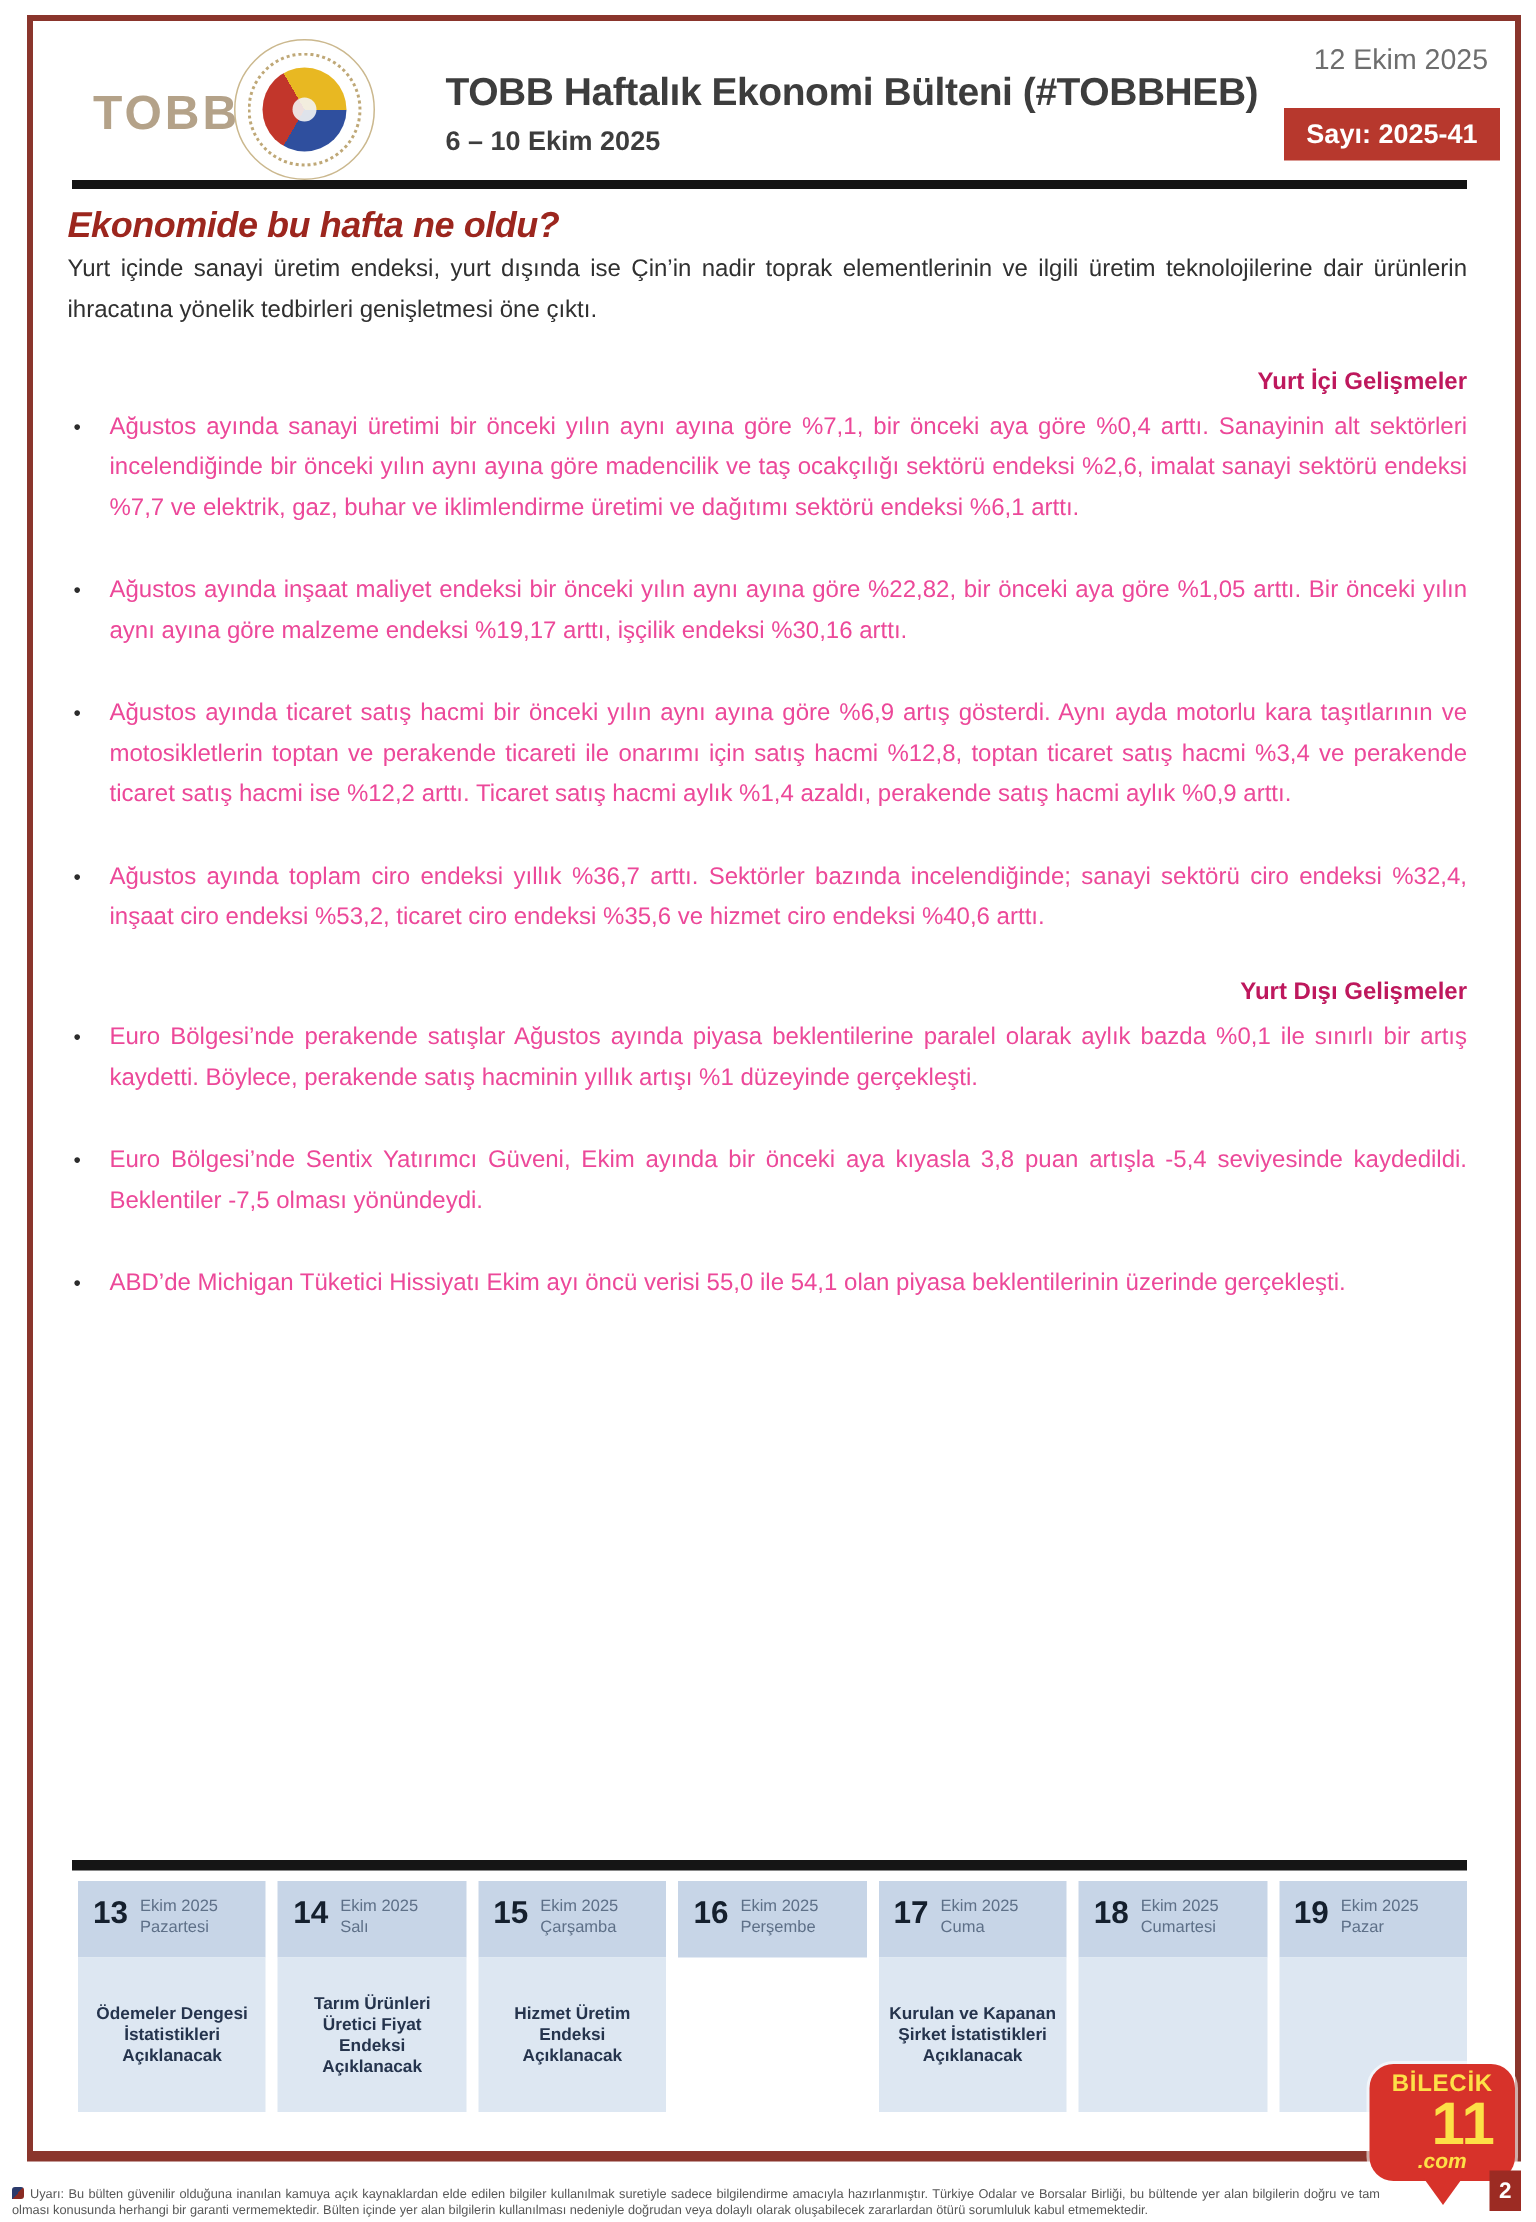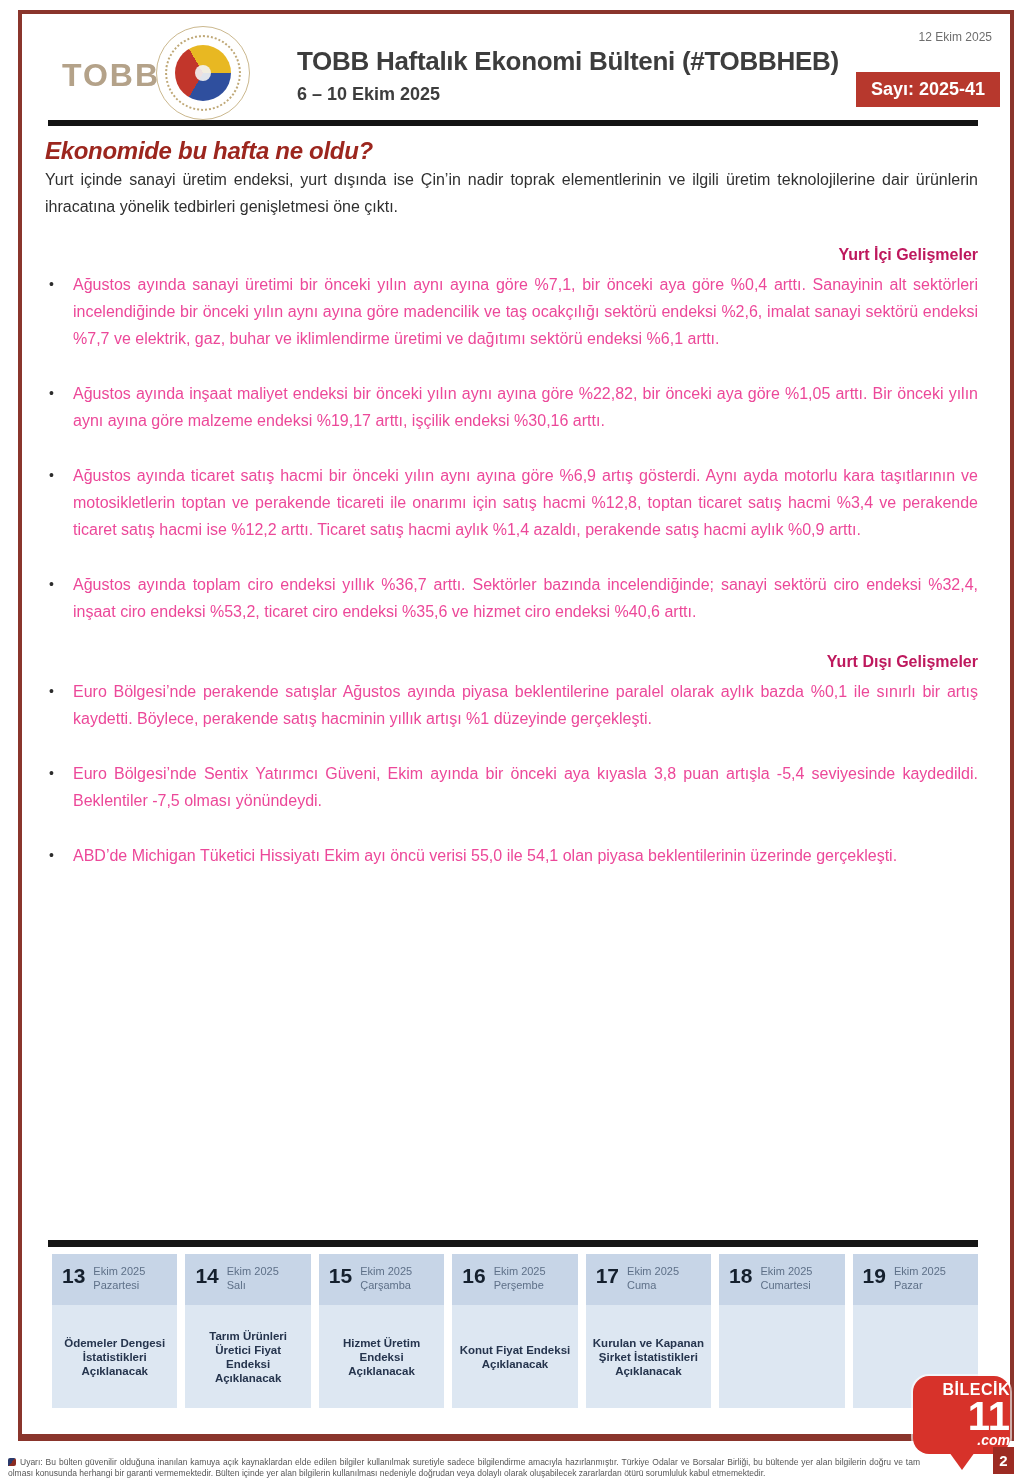--- a/index.html
+++ b/index.html
@@ -23,21 +23,21 @@
     display:flex; align-items:center; justify-content:center; }
   .emblem .ring { width:76px; height:76px; border-radius:50%;
     border:2px dotted #bfa877; display:flex; align-items:center; justify-content:center; }
   .emblem .disc { width:56px; height:56px; border-radius:50%;
     background:conic-gradient(from 330deg, #e8b822 0deg 120deg, #2f4f9e 120deg 240deg, #c2362b 240deg 360deg);
     display:flex; align-items:center; justify-content:center; }
   .emblem .core { width:16px; height:16px; border-radius:50%; background:#f3f3f3; opacity:.9; }
   .title-block { position:absolute; left:297px; top:46px; }
   .doc-title { font-size:26px; font-weight:600; color:#3d3d3d; letter-spacing:-0.3px; }
   .doc-subtitle { font-size:18px; font-weight:bold; color:#3d3d3d; margin-top:7px; }
-  .header-date { position:absolute; right:32px; top:30px; font-size:12px; color:#6e6e6e; }
+  .header-date { position:absolute; right:32px; top:30px; font-size:19px; color:#6e6e6e; }
   .issue-badge { position:absolute; right:24px; top:72px; background:#b7382d; color:#fff;
     font-weight:bold; font-size:18px; padding:7px 15px; }
   .header-divider { position:absolute; left:48px; top:120px; width:930px; height:6px; background:#141414; }
   
   .content { position:absolute; left:45px; top:137px; width:933px; }
   .main-heading { font-size:24px; font-weight:bold; font-style:italic; color:#9c261e;
     margin-bottom:1px; letter-spacing:-0.3px; }
   .intro { font-size:16px; line-height:27px; text-align:justify; color:#303030; margin-bottom:26px; }
   .section-title { font-size:16px; font-weight:bold; color:#be185d; margin-bottom:7px;text-align:right; }
   ul.bullets { list-style:none; margin-bottom:4px; }
@@ -52,21 +52,21 @@
   .day-num { font-size:21px; font-weight:bold; color:#15202e; line-height:24px; padding-top:3px; }
   .day-sub { font-size:11px; color:#5e7088; line-height:14px; padding-top:3px; }
   .day-body { background:#dde7f2; height:103px; display:flex; align-items:center; justify-content:center;
     text-align:center; font-size:11.5px; font-weight:bold; color:#25344d; line-height:14px; padding:6px 7px; }
   
   .disclaimer { position:absolute; left:8px; top:1457px; width:912px; font-size:8.5px;
     line-height:10.5px; color:#565656; text-align:justify; }
   .mini-icon { display:inline-block; width:8px; height:8px; margin-right:4px; vertical-align:-1px;
     background:conic-gradient(from 40deg,#8a2b22 0 180deg,#2b3a6b 180deg 360deg); border-radius:2px 2px 2px 0; }
   .b11-badge { position:absolute; left:913px; top:1376px; width:97px; height:78px; background:#d7322a;
-    border-radius:16px; color:#ffffff; text-align:right; box-shadow:0 0 0 2px rgba(255,255,255,.6); }
+    border-radius:16px; color:#fde047; text-align:center; box-shadow:0 0 0 2px rgba(255,255,255,.6); }
   .b11-badge::after { content:""; position:absolute; left:50%; bottom:-16px; transform:translateX(-50%);
     border-left:13px solid transparent; border-right:13px solid transparent; border-top:18px solid #d7322a; }
   .b11-top { font-size:16px; font-weight:bold; letter-spacing:.5px; margin-top:5px; }
   .b11-num { font-size:40px; font-weight:bold; line-height:34px;padding-left:28px; }
   .b11-bottom { font-size:14px; font-weight:bold; line-height:14px;font-style:italic; }
   .page-num { position:absolute; left:993px; top:1447px; width:21px; height:27px; background:#9c2b23;
     color:#fff; font-size:15px; font-weight:bold; display:flex; align-items:center; justify-content:center; }
 </style>
 </head>
 <body>
@@ -147,21 +147,20 @@
     </div>
 
     <div class="day-card">
       <div class="day-head">
         <span class="day-num">16</span>
         <span class="day-sub">
           <span>Ekim 2025</span><br>
           <span>Perşembe</span>
         </span>
       </div>
-      <div class="day-body">Konut Fiyat Endeksi Açıklanacak</div>
     </div>
 
     <div class="day-card">
       <div class="day-head">
         <span class="day-num">17</span>
         <span class="day-sub">
           <span>Ekim 2025</span><br>
           <span>Cuma</span>
         </span>
       </div>

